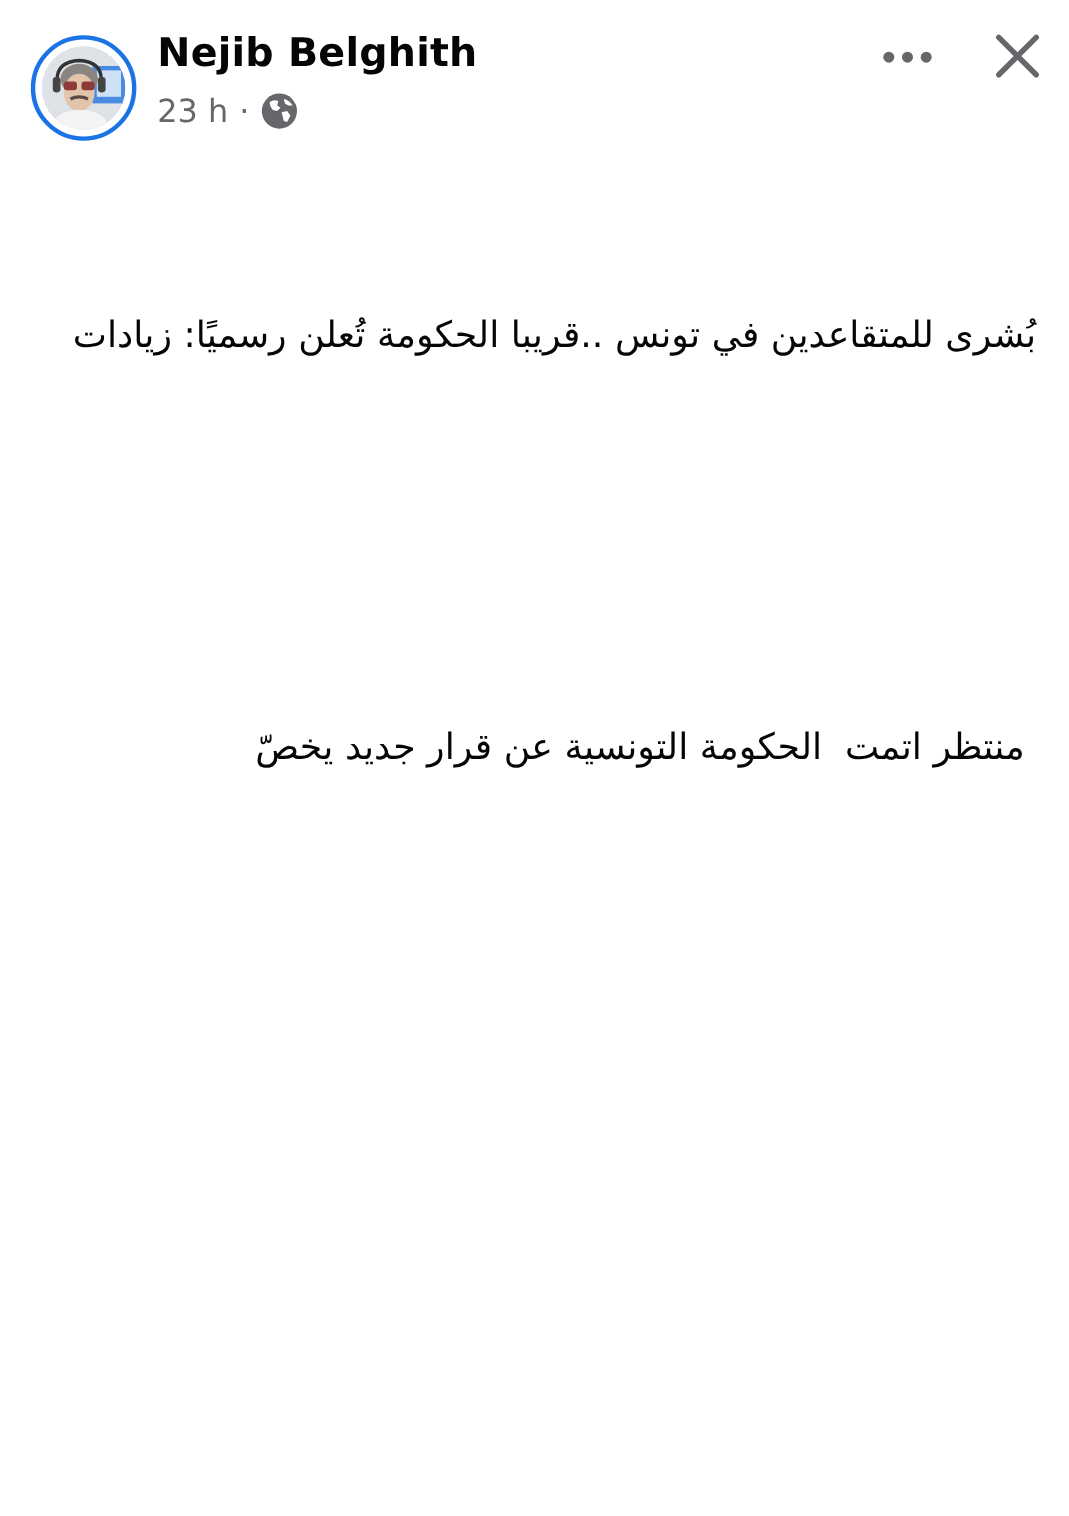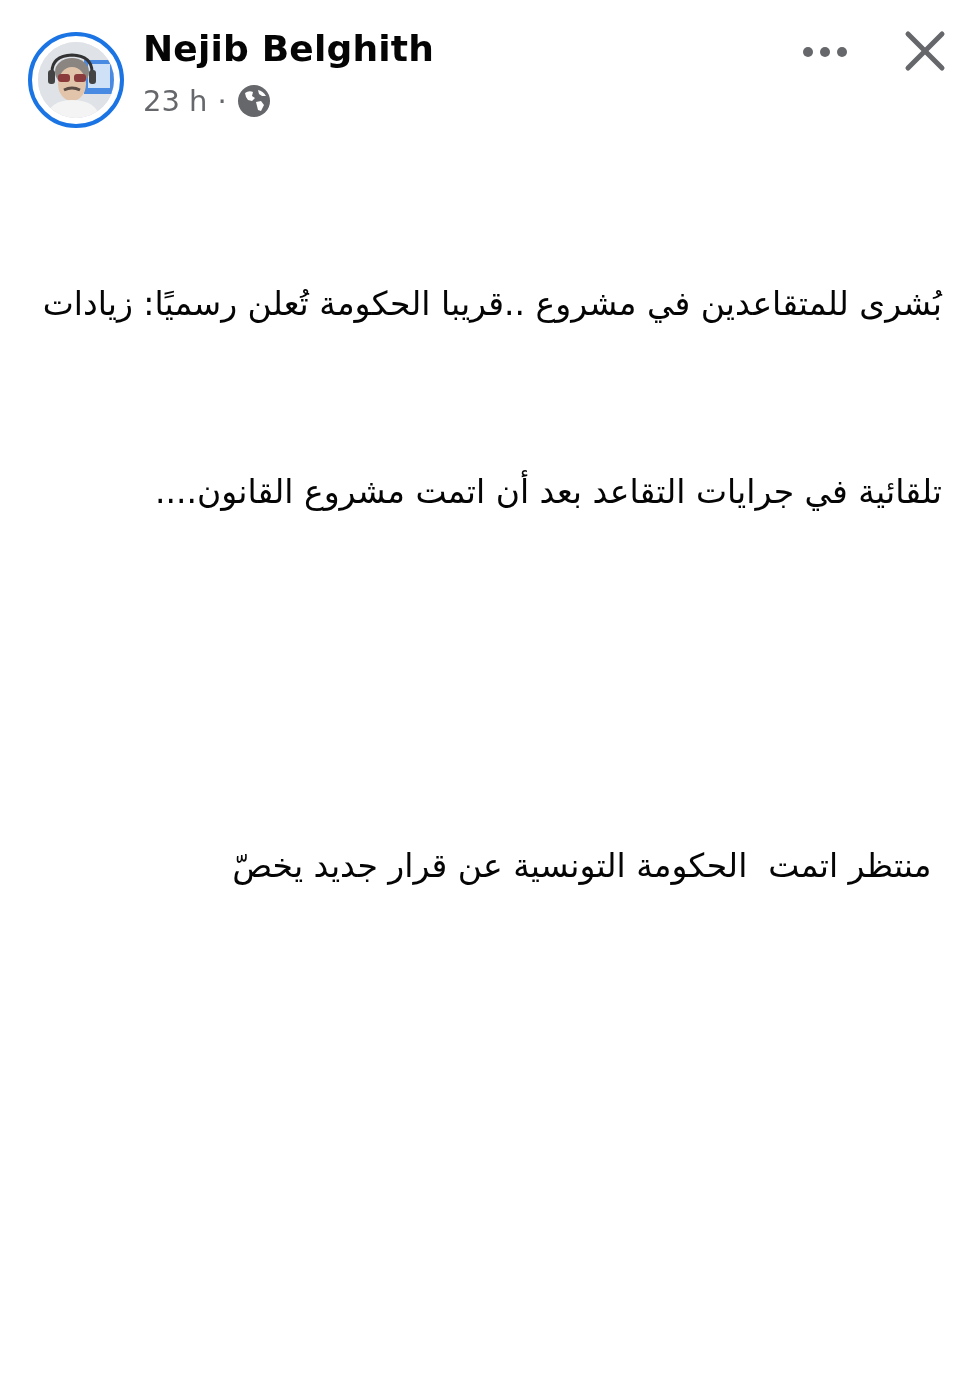--- a/index.html
+++ b/index.html
@@ -143,22 +143,21 @@
   <div class="close-btn">
     <svg width="54" height="54" viewBox="0 0 54 54">
       <line x1="10" y1="10" x2="44" y2="44" stroke="#65676b" stroke-width="5" stroke-linecap="round"></line>
       <line x1="44" y1="10" x2="10" y2="44" stroke="#65676b" stroke-width="5" stroke-linecap="round"></line>
     </svg>
   </div>
 </div>
 
 <div class="post-body">
   <div class="para">
-    <div>بُشرى للمتقاعدين في مشروع ..قريبا الحكومة تُعلن رسميًا: زيادات</div>
-    <div>تلقائية في جرايات التقاعد بعد أن اتمت مشروع القانون....</div>
+    <div>بُشرى للمتقاعدين في تونس ..قريبا الحكومة تُعلن رسميًا: زيادات</div>
   </div>
   <div class="gap"></div>
   <div class="para">
     <div> منتظر اتمت  الحكومة التونسية عن قرار جديد يخصّ</div>
     
     
     
     
   </div>
 

